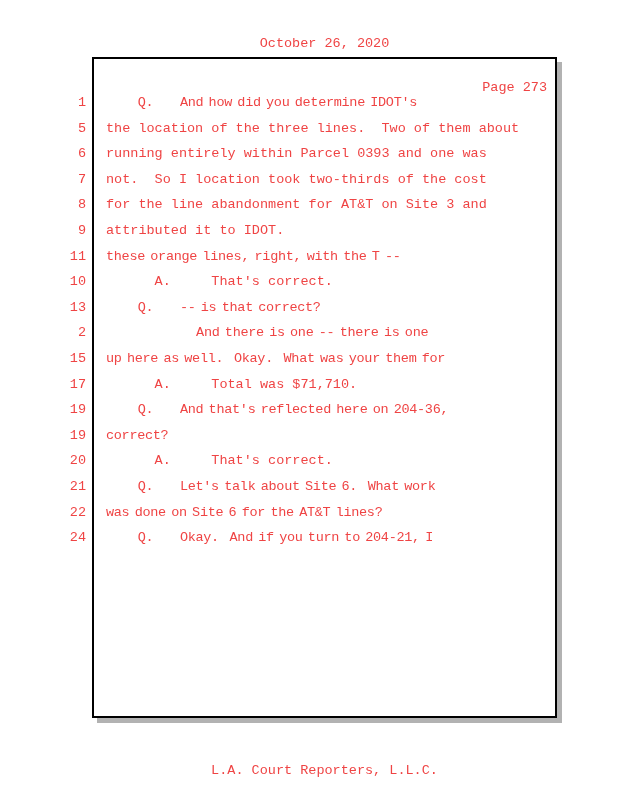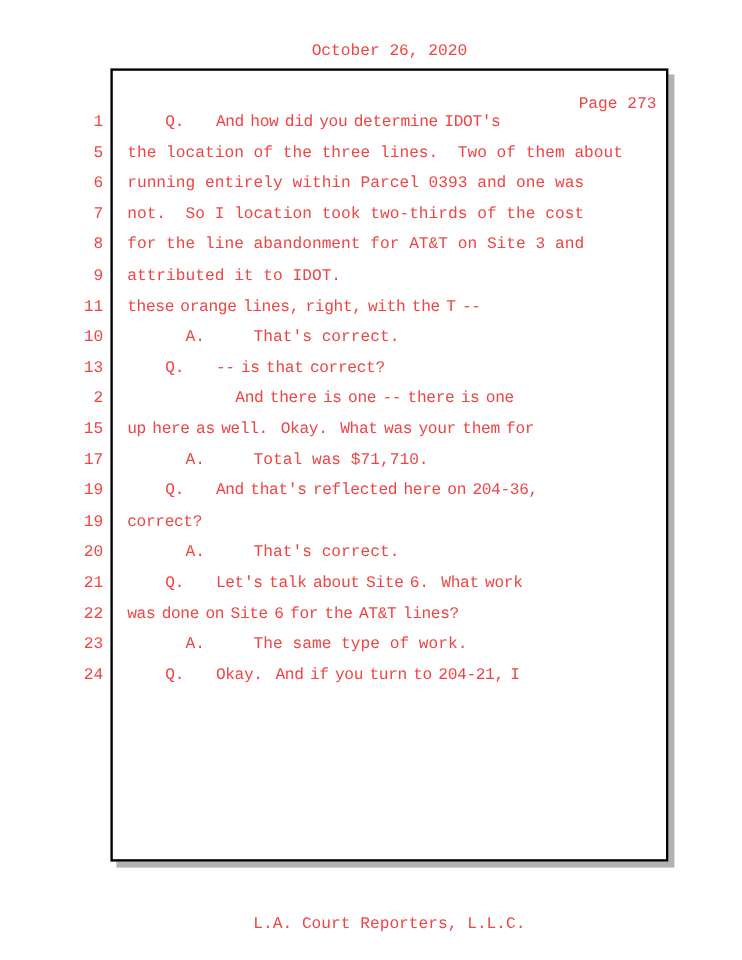--- a/index.html
+++ b/index.html
@@ -102,21 +102,20 @@
       <div class="line"><span class="num">10</span><span class="text">      A.     That's correct.</span></div>
       <div class="line"><span class="num">13</span><span class="text bold">      Q.     -- is that correct?</span></div>
       <div class="line"><span class="num">2</span><span class="text bold">                 And there is one -- there is one</span></div>
       <div class="line"><span class="num">15</span><span class="text bold">up here as well.  Okay.  What was your them for</span></div>
       <div class="line"><span class="num">17</span><span class="text">      A.     Total was $71,710.</span></div>
       <div class="line"><span class="num">19</span><span class="text bold">      Q.     And that's reflected here on 204-36,</span></div>
       <div class="line"><span class="num">19</span><span class="text bold">correct?</span></div>
       <div class="line"><span class="num">20</span><span class="text">      A.     That's correct.</span></div>
       <div class="line"><span class="num">21</span><span class="text bold">      Q.     Let's talk about Site 6.  What work</span></div>
       <div class="line"><span class="num">22</span><span class="text bold">was done on Site 6 for the AT&amp;T lines?</span></div>
-      <div class="line"><span class="num">23</span><span class="text">      A.     The same type of work.</span></div>
       <div class="line"><span class="num">24</span><span class="text bold">      Q.     Okay.  And if you turn to 204-21, I</span></div>
     </div>
 
   <div class="footer">
     <div>L.A. Court Reporters, L.L.C.</div>
     
   </div>
 
 </div>
 

